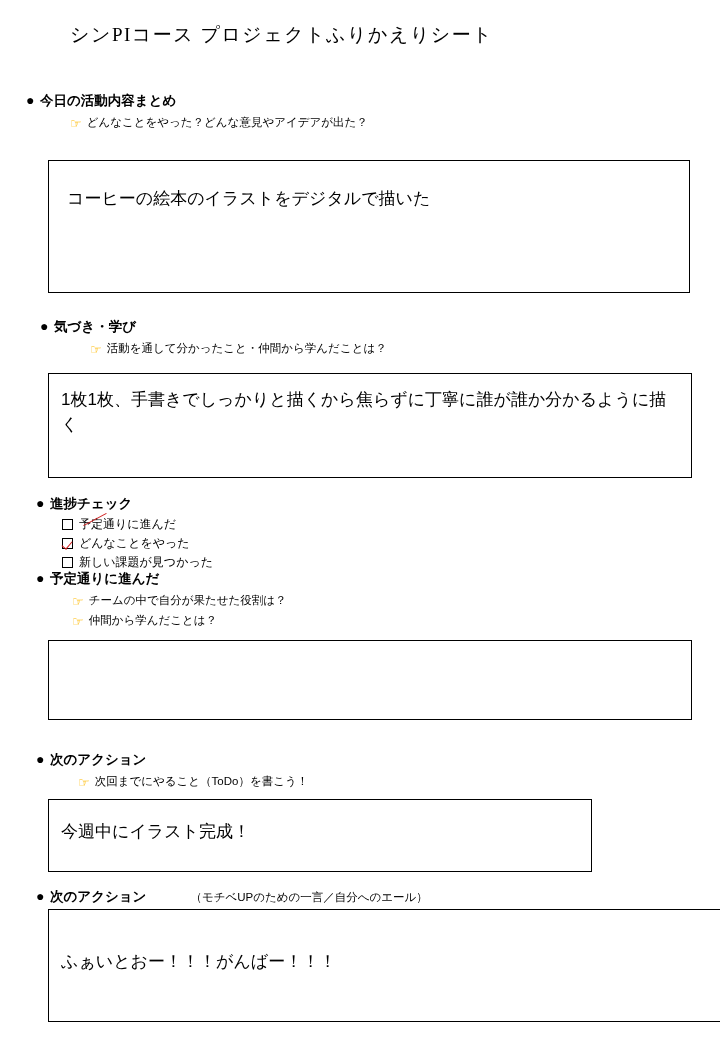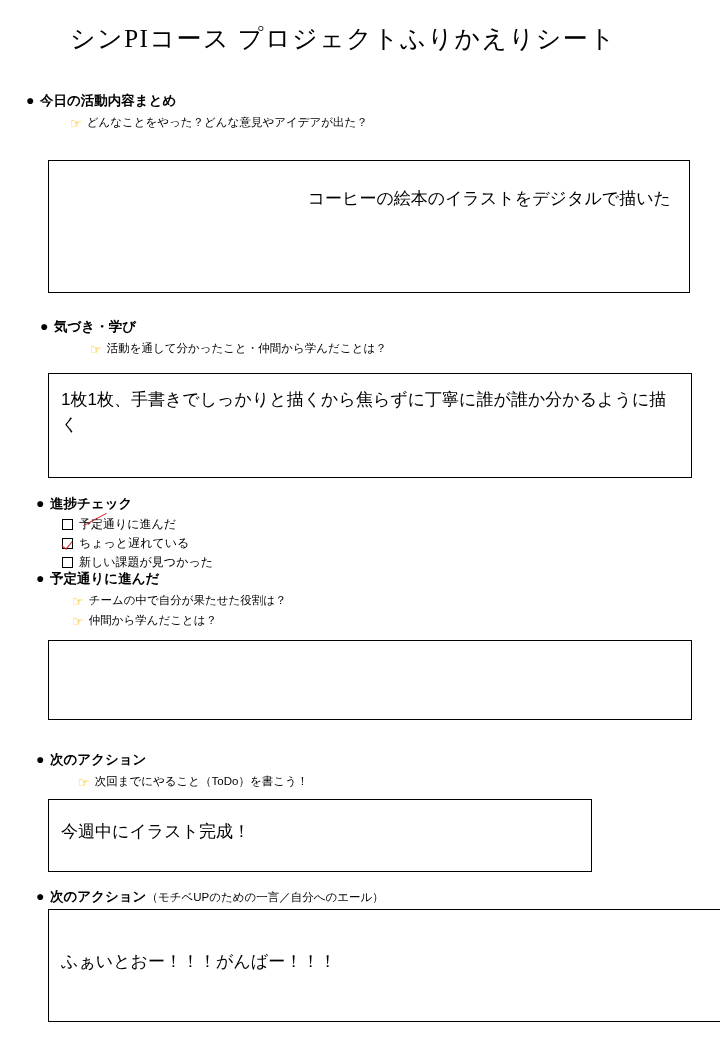--- a/index.html
+++ b/index.html
@@ -16,21 +16,21 @@
     overflow: hidden;
   }
   .sheet {
     position: relative;
     width: 720px;
     height: 1040px;
     box-sizing: border-box;
   }
   .title {
     font-family: "Liberation Serif", "DejaVu Serif", serif;
-    font-size: 25px;
+    font-size: 19px;
     letter-spacing: 1.5px;
     padding: 22px 0 0 70px;
     font-weight: normal;
   }
   .section {
     position: relative;
   }
   .bullet-line {
     font-family: "Liberation Sans", "DejaVu Sans", sans-serif;
     font-size: 13.5px;
@@ -100,25 +100,26 @@
   }
   .strike {
     position: absolute;
     background: #d01d1d;
     height: 1.2px;
   }
   .note-sub {
     font-family: "Liberation Sans", "DejaVu Sans", sans-serif;
     font-size: 11.5px;
     font-weight: normal;
+    margin-left: 44px;
   }
   
   #sec1 { position:absolute; left:26px; top:92px; }
   #sec1 .hint-line { margin-left: 44px; margin-top: 5px; }
-  #box1 { position:absolute; left:48px; top:160px; width:642px; height:133px;text-align:right; }
+  #box1 { position:absolute; left:48px; top:160px; width:642px; height:133px; }
   #sec2 { position:absolute; left:40px; top:318px; }
   #sec2 .hint-line { margin-left: 50px; margin-top: 5px; }
   #box2 { position:absolute; left:48px; top:373px; width:644px; height:105px; padding-top:14px; }
   #sec3 { position:absolute; left:36px; top:495px; }
   #sec3 .checkline { margin-left: 26px; margin-top: 3px; }
   #sec4 { position:absolute; left:36px; top:570px; }
   #sec4 .hint-line { margin-left: 36px; margin-top: 5px; }
   #box3 { position:absolute; left:48px; top:640px; width:644px; height:80px; }
   #sec5 { position:absolute; left:36px; top:751px; }
   #sec5 .hint-line { margin-left: 42px; margin-top: 5px; }
@@ -162,21 +163,21 @@
       <span class="bullet-dot">●</span>
       <span>進捗チェック</span>
     </div>
     <div class="checkline" style="position:relative;">
       <span class="checkbox"></span>
       <span>予定通りに進んだ</span>
       <span class="strike" style="left:20px; top:3px; width:26px; transform:rotate(-28deg);"></span>
     </div>
     <div class="checkline">
       <span class="checkbox checked"></span>
-      <span>ちょっと遅れている</span>
+      <span>どんなことをやった</span>
     </div>
     <div class="checkline">
       <span class="checkbox"></span>
       <span>新しい課題が見つかった</span>
     </div>
   </div>
 
   <div class="section" id="sec4">
     <div class="bullet-line">
       <span class="bullet-dot">●</span>

